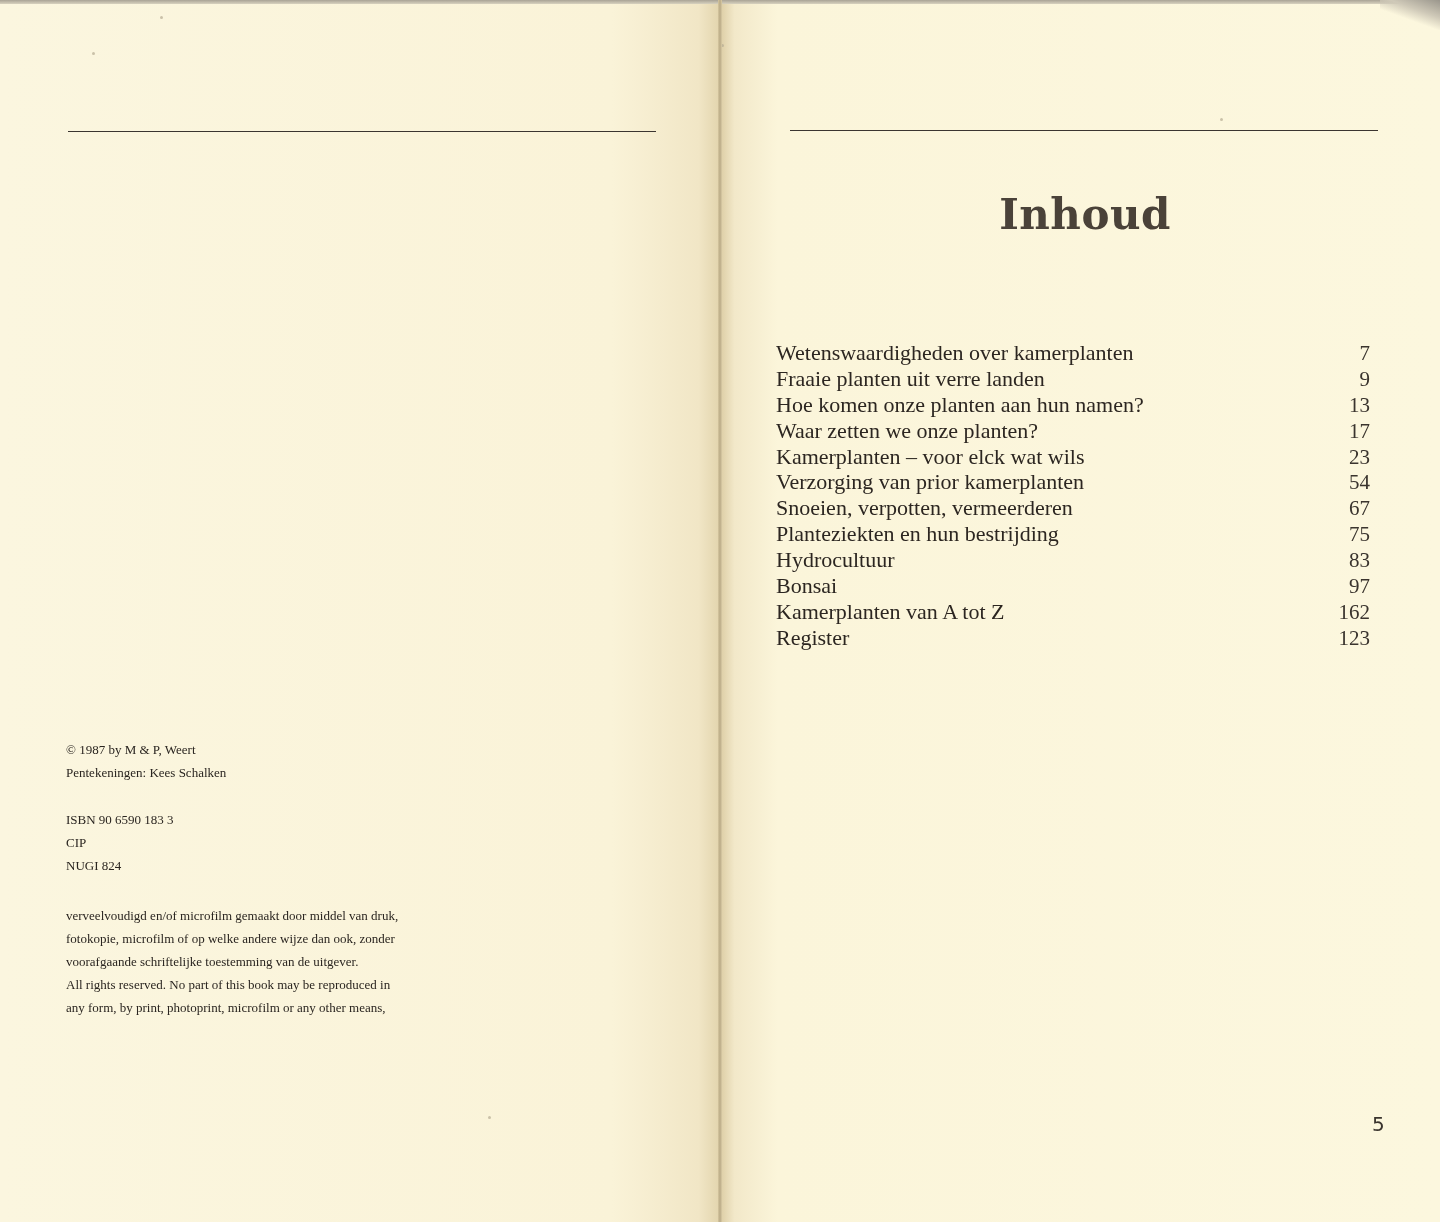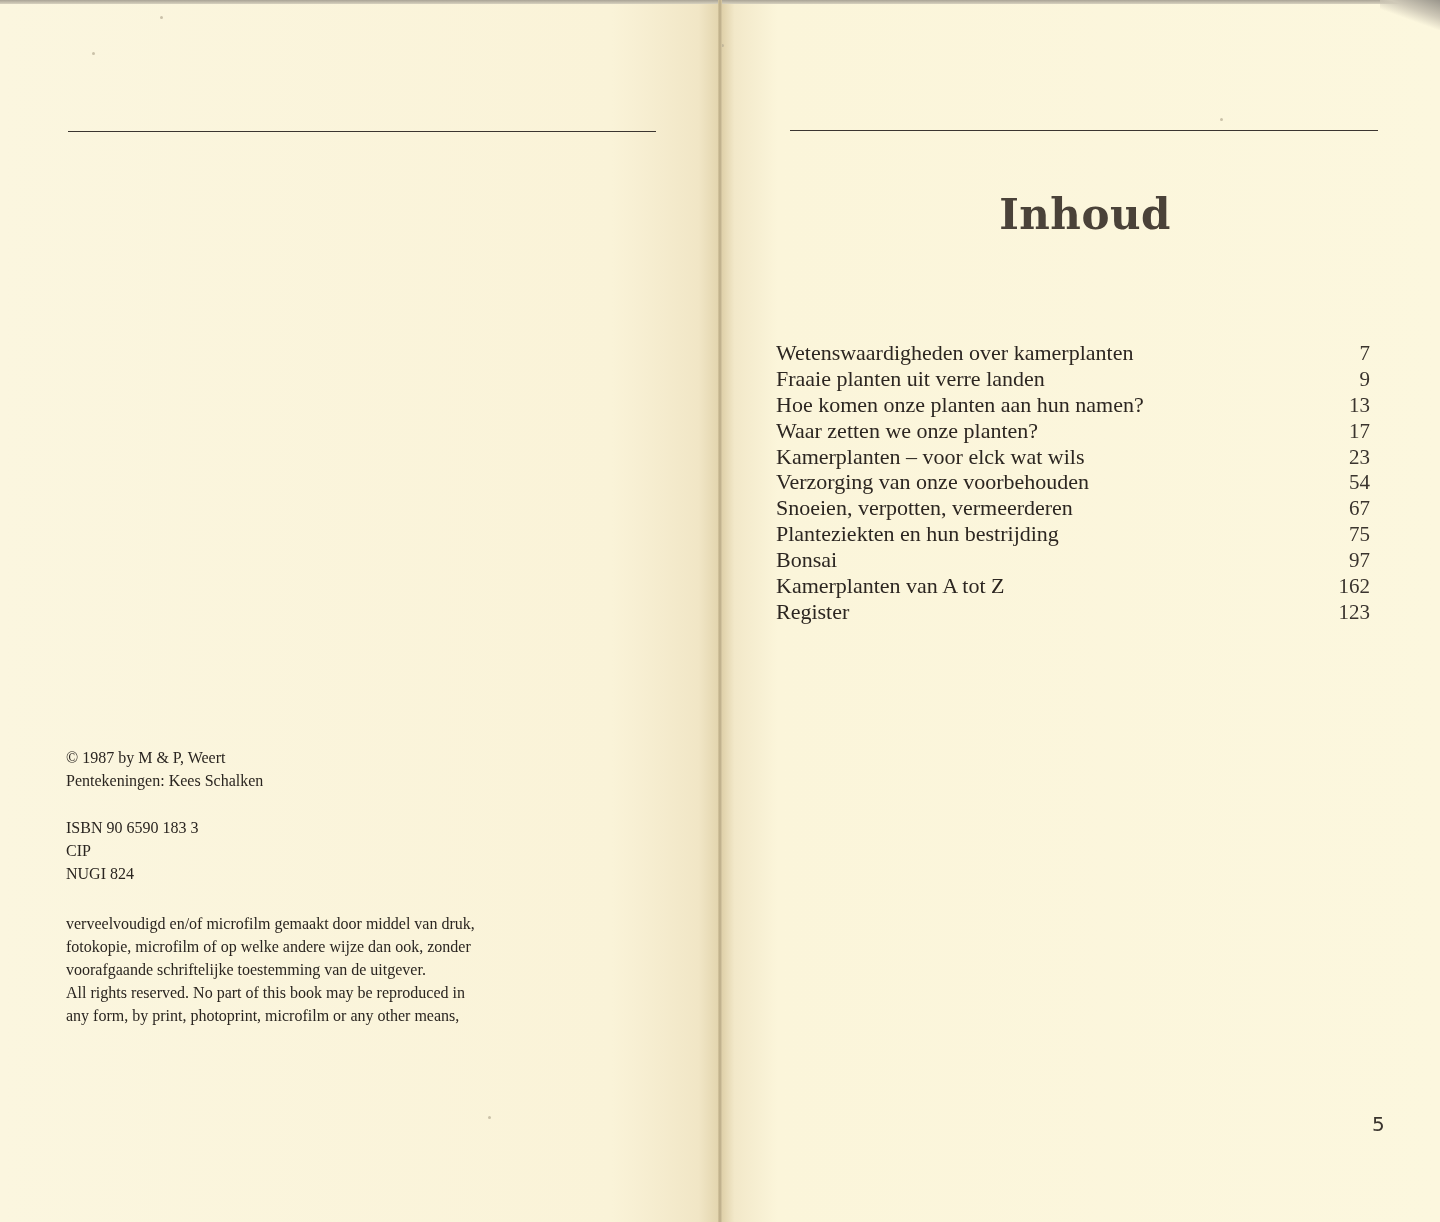--- a/index.html
+++ b/index.html
@@ -97,24 +97,23 @@
       top: 1108px;
       font-family: "DejaVu Sans", sans-serif;
       font-size: 20px;
       color: #3a342e;
     }
 
     .imprint {
       position: absolute;
       left: 66px;
       font-family: "Liberation Serif", "DejaVu Serif", serif;
-      font-size: 16px;
+      font-size: 13px;
       color: #2a2520;
       line-height: 23px;
-      margin-top: 8px;
     }
     .imprint-credits { top: 734px; }
     .imprint-codes { top: 804px; }
     .imprint-rights { top: 900px; width: 600px; }
     .imprint-line { display: block; white-space: nowrap; }
 
     .speck {
       position: absolute;
       width: 3px; height: 3px;
       border-radius: 50%;
@@ -178,30 +177,34 @@
       </li>
       <li class="toc-row">
         <span>Waar zetten we onze planten?</span>
         <span class="toc-page">17</span>
       </li>
       <li class="toc-row">
         <span>Kamerplanten – voor elck wat wils</span>
         <span class="toc-page">23</span>
       </li>
       <li class="toc-row">
-        <span>Verzorging van onze voorbehouden</span>
+        <span>Verzorging van prior kamerplanten</span>
         <span class="toc-page">54</span>
       </li>
       <li class="toc-row">
         <span>Snoeien, verpotten, vermeerderen</span>
         <span class="toc-page">67</span>
       </li>
       <li class="toc-row">
         <span>Planteziekten en hun bestrijding</span>
         <span class="toc-page">75</span>
+      </li>
+      <li class="toc-row">
+        <span>Hydrocultuur</span>
+        <span class="toc-page">83</span>
       </li>
       <li class="toc-row">
         <span>Bonsai</span>
         <span class="toc-page">97</span>
       </li>
       <li class="toc-row">
         <span>Kamerplanten van A tot Z</span>
         <span class="toc-page">162</span>
       </li>
       <li class="toc-row">

